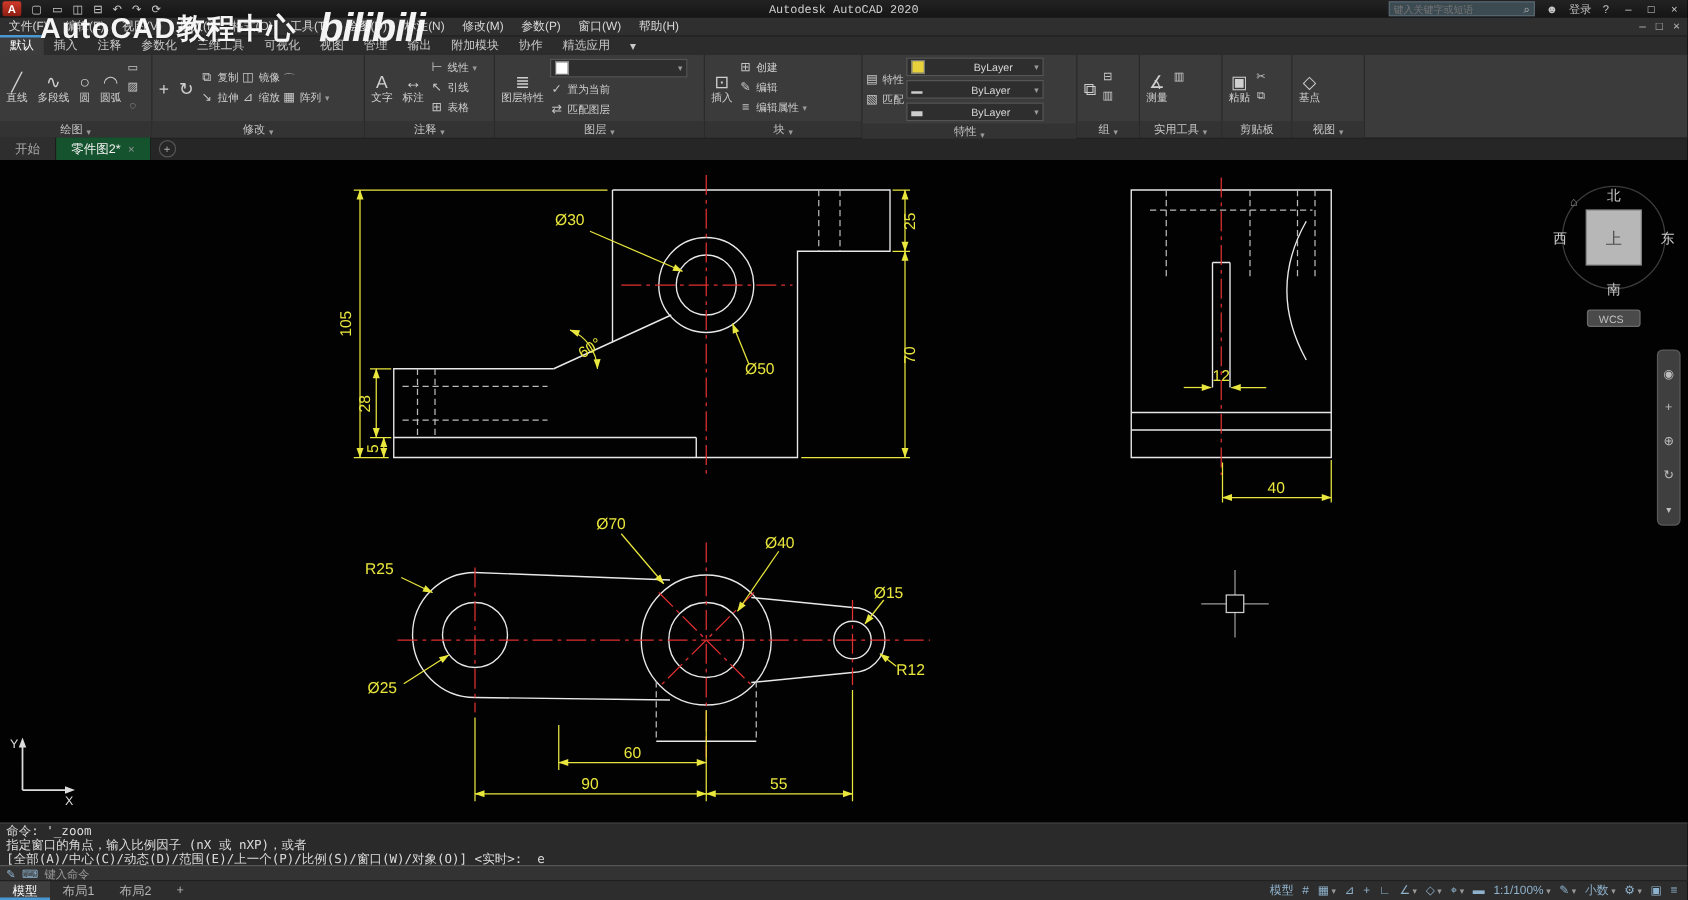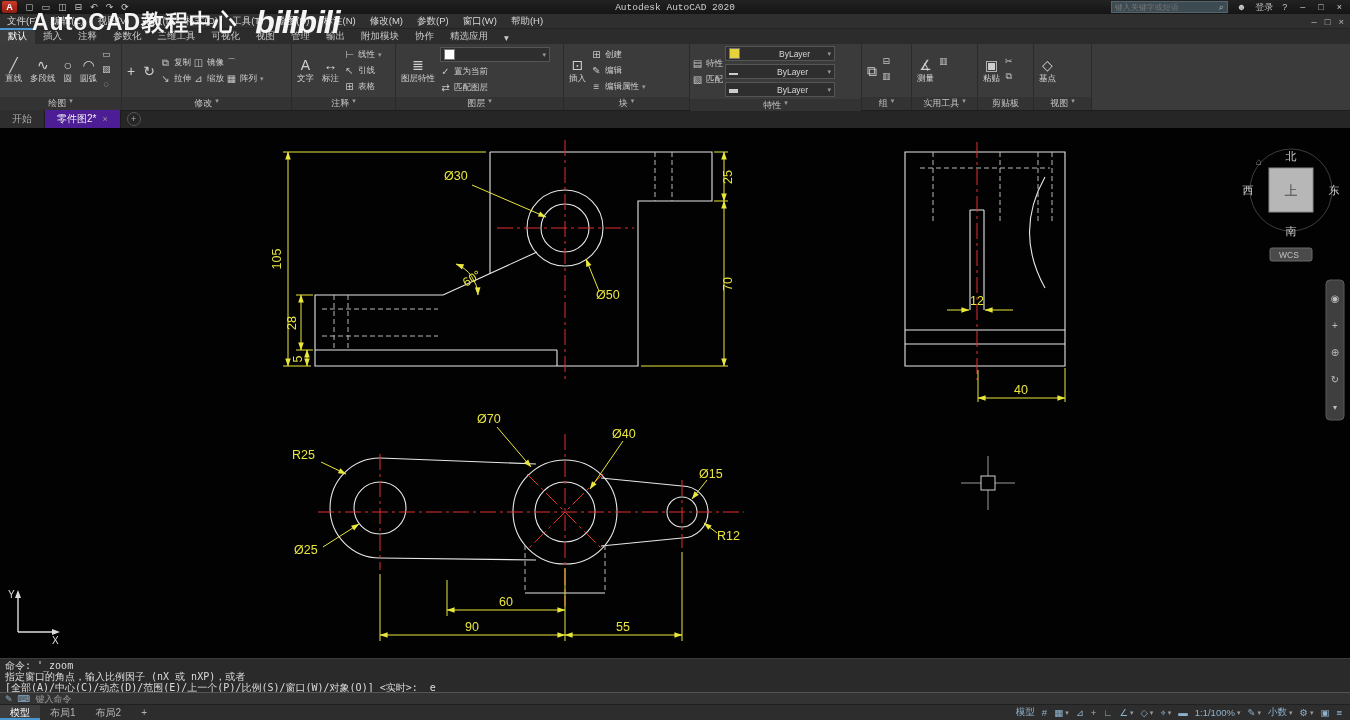--- a/index.html
+++ b/index.html
@@ -20,21 +20,21 @@
   .menubar .mitem{padding:0 7px;}
   .menubar .mwin{margin-left:auto;display:flex;gap:8px;padding-right:6px;color:#bbb;}
   
   .ribbontabs{top:29px;height:15px;background:#2c2c2c;display:flex;align-items:flex-end;color:#c9c9c9;font-size:9.5px;}
   .rtab{padding:2px 8px 1px;}
   .rtab.active{background:#3c3c3c;color:#fff;border-top:2px solid #4a98d2;padding-top:0;}
   
   .ribbon{top:44px;height:67px;background:#3b3b3b;display:flex;border-bottom:1px solid #1d1d1d;box-sizing:border-box;}
   .panel{display:flex;flex-direction:column;border-right:1px solid #2a2a2a;box-sizing:border-box;}
   .pbody{flex:1;display:flex;align-items:stretch;padding:1px 2px;gap:2px;}
-  .plabel{height:13px;background:#333;color:#c4c4c4;font-size:9px;display:flex;align-items:flex-start;justify-content:center;gap:3px;}
+  .plabel{height:13px;background:#333;color:#c4c4c4;font-size:9px;display:flex;align-items:flex-end;justify-content:center;gap:3px;}
   .caret{font-size:7px;color:#9a9a9a;}
   .rbig{display:flex;flex-direction:column;align-items:center;justify-content:center;padding:0 3px;color:#d2d2d2;}
   .ric{font-size:14px;line-height:16px;color:#cfcfcf;}
   .rlb{font-size:8.5px;white-space:nowrap;}
   .rcol{display:flex;flex-direction:column;justify-content:center;gap:1px;}
   .rsmall{display:flex;align-items:center;gap:3px;font-size:8.5px;color:#cfcfcf;height:15px;white-space:nowrap;}
   .rsic{font-size:10px;width:11px;text-align:center;color:#c5c5c5;}
   .minicol{display:flex;flex-direction:column;justify-content:center;gap:1px;}
   .minib{font-size:9px;color:#c5c5c5;text-align:center;height:14px;}
   .pdrop{display:flex;align-items:center;gap:3px;background:#2e2e2e;border:1px solid #555;height:13px;margin:1px 0;padding:0 3px;color:#d8d8d8;font-size:8.5px;min-width:102px;}
@@ -43,21 +43,21 @@
   .swc{background:#e8d23c;border:1px solid #777;}
   .swl{height:2px;background:#ccc;margin-top:4px;}
   .sww{height:4px;background:#ccc;margin-top:3px;}
   
   .watermark{position:absolute;top:4px;left:32px;z-index:40;display:flex;align-items:center;gap:18px;pointer-events:none;opacity:.95;}
   .wmtext{color:#fff;font-size:23px;font-weight:bold;letter-spacing:1px;text-shadow:0 0 2px rgba(0,0,0,.4);}
   .wmbili{color:#fff;font-size:32px;font-weight:bold;font-style:italic;letter-spacing:-1px;}
   
   .filetabs{top:111px;height:17px;background:#262626;display:flex;align-items:flex-end;color:#ababab;font-size:10px;}
   .ftab{padding:2px 12px;background:#2e2e2e;border-right:1px solid #1c1c1c;display:flex;gap:6px;align-items:center;}
-  .ftab.active{background:#4c1d95;color:#f0f0f0;}
+  .ftab.active{background:#14532d;color:#f0f0f0;}
   .ftab .x{color:#999;font-size:9px;}
   .faddbtn{margin-left:6px;width:12px;height:12px;border:1px solid #555;border-radius:50%;color:#aaa;font-size:9px;display:flex;align-items:center;justify-content:center;margin-bottom:2px;}
   
   .canvas{top:128px;height:530px;background:#020202;}
   text.dim{fill:#e9e63d;font-size:12.5px;font-family:"Liberation Sans","DejaVu Sans",sans-serif;}
   .w{stroke:#e8e8e8;stroke-width:1.1;fill:none;}
   .h{stroke:#b9b9b9;stroke-width:1;fill:none;stroke-dasharray:5 3;}
   .r{stroke:#e03030;stroke-width:1;fill:none;stroke-dasharray:16 4 3 4;}
   .d{stroke:#e9e63d;stroke-width:1;fill:none;}
   .g{stroke:#9a9a9a;stroke-width:1;fill:none;}

